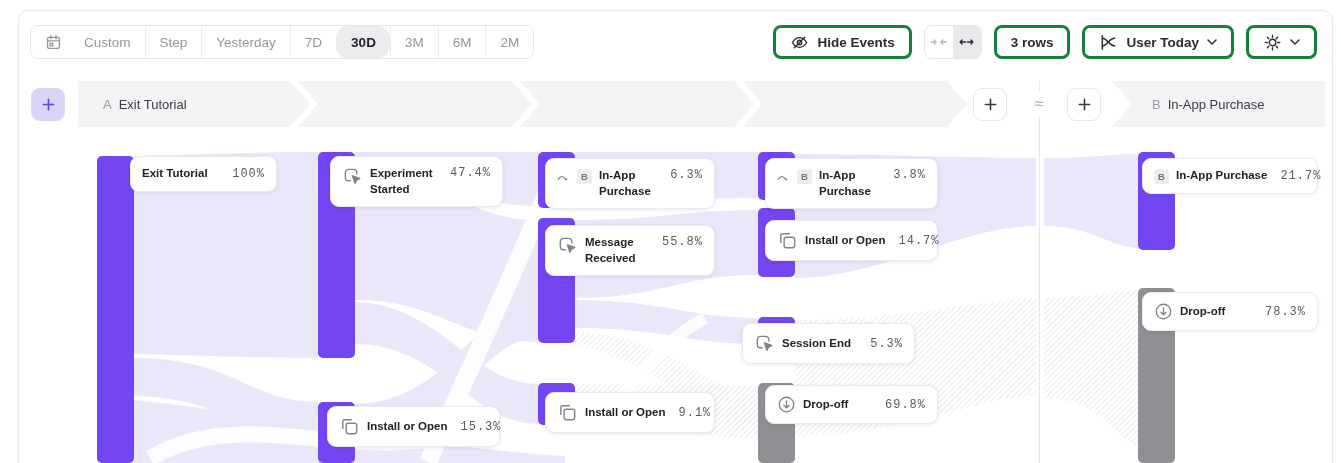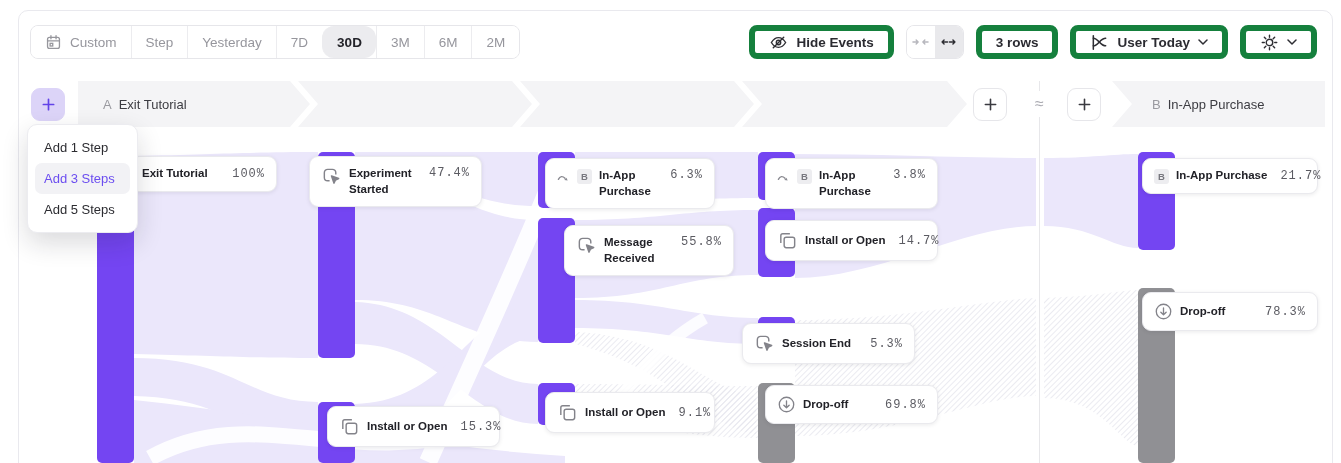--- a/index.html
+++ b/index.html
@@ -6,28 +6,28 @@
   body { font-family:"Liberation Sans", sans-serif; background:#ffffff; }
   .canvas { position:relative; width:1341px; height:463px; overflow:hidden; background:#ffffff; }
   .card { position:absolute; left:18px; top:10px; width:1315px; height:470px;
           background:#fff; border:1px solid #e9e9ee; border-radius:10px; }
 
   
   .toolbar { position:absolute; left:30px; right:24px; top:25px; height:34px;
              display:flex; justify-content:space-between; align-items:center; z-index:30; }
   .date-seg { display:inline-flex; align-items:stretch; height:34px; background:#fff;
               border:1px solid #e6e6ea; border-radius:8px; overflow:hidden; }
-  .seg-item { display:inline-flex; align-items:center; gap:8px; padding:0 14px; background:#fff;
+  .seg-item { display:inline-flex; align-items:center; gap:22px; padding:0 14px; background:#fff;
               border:none; border-left:1px solid #ececef; font-family:inherit;
               font-size:13.5px; color:#96969d; cursor:pointer; white-space:nowrap; }
   .seg-item:first-child { border-left:none; }
   .seg-item.is-selected { background:#ececef; color:#232329; font-weight:700;border-radius:12px; }
   .toolbar-right { display:inline-flex; align-items:center; gap:12px; }
   .tbtn { display:inline-flex; align-items:center; gap:8px; height:34px; padding:0 14px;
-          background:#fff; border:6px solid #15803d; border-radius:8px; font-family:inherit;
+          background:#fff; border:3px solid #15803d; border-radius:8px; font-family:inherit;
           font-size:13.5px; font-weight:600; color:#2b2b31; cursor:pointer; white-space:nowrap; }
   .seg2 { display:inline-flex; height:34px; border:1px solid #e6e6ea; border-radius:8px; overflow:hidden; }
   .seg2 button { display:inline-flex; align-items:center; justify-content:center; width:28px;
                  border:none; background:#fff; cursor:pointer; }
   .seg2 button.sel { background:#e9e9ec; }
 
   
   .banner-seg { position:absolute; top:81px; height:46px; background:#f4f4f6; z-index:3; }
   .banner-label { position:absolute; top:81px; height:46px; display:flex; align-items:center;
                   gap:7px; font-size:13px; color:#3c3c42; z-index:4; }
@@ -273,21 +273,21 @@
   <div class="bar" style="left:758px; top:317px; height:28px;"></div>
   <div class="bar bar--gray" style="left:758px; top:383px; height:80px;"></div>
   <div class="bar" style="left:1138px; top:152px; height:98px;"></div>
   <div class="bar bar--gray" style="left:1138px; top:288px; height:175px;"></div>
 
   <div class="node node--center" style="left:130px; top:156px; width:147px;">
     <span class="node__label">Exit Tutorial</span>
     <span class="node__value">100%</span>
   </div>
 
-  <div class="node" style="left:309px; top:156px; width:173px;">
+  <div class="node" style="left:330px; top:156px; width:173px;">
     <span class="nicon">
       <svg viewBox="0 0 22 22" width="21" height="21">
           <g fill="none" stroke="#83838a" stroke-width="1.5" stroke-linejoin="round">
             <path d="M15.5 9V7A3.5 3.5 0 0 0 12 3.5H7A3.5 3.5 0 0 0 3.5 7v5A3.5 3.5 0 0 0 7 15.5h2"></path>
             <path d="M11 10.5l7.5 2.6-3.3 1.6-1.6 3.3Z" fill="#83838a"></path>
           </g>
         </svg>
     </span>
     <span class="node__label" style="max-width:82px;">Experiment Started</span>
     <span class="node__value">47.4%</span>
@@ -311,21 +311,21 @@
       <svg viewBox="0 0 14 12" width="13" height="12">
           <path d="M1.5 8.5C3.2 5 6 4.6 8.6 7.4" fill="none" stroke="#8a8a91" stroke-width="1.5" stroke-linecap="round"></path>
           <path d="M11.5 9.8 7.8 9.3l2.4-2.6Z" fill="#8a8a91"></path>
         </svg>
     </span>
     <span class="badge-b">B</span>
     <span class="node__label" style="max-width:62px;">In-App Purchase</span>
     <span class="node__value">6.3%</span>
   </div>
 
-  <div class="node" style="left:564px; top:225px; width:170px;">
+  <div class="node" style="left:545px; top:225px; width:170px;">
     <span class="nicon">
       <svg viewBox="0 0 22 22" width="21" height="21">
           <g fill="none" stroke="#83838a" stroke-width="1.5" stroke-linejoin="round">
             <path d="M15.5 9V7A3.5 3.5 0 0 0 12 3.5H7A3.5 3.5 0 0 0 3.5 7v5A3.5 3.5 0 0 0 7 15.5h2"></path>
             <path d="M11 10.5l7.5 2.6-3.3 1.6-1.6 3.3Z" fill="#83838a"></path>
           </g>
         </svg>
     </span>
     <span class="node__label" style="max-width:78px;">Message Received</span>
     <span class="node__value">55.8%</span>
@@ -407,18 +407,13 @@
           <g fill="none" stroke="#83838a" stroke-width="1.4" stroke-linecap="round" stroke-linejoin="round">
             <circle cx="10" cy="10" r="7.6"></circle>
             <path d="M10 6.2v7M7.2 10.7l2.8 2.8 2.8-2.8"></path>
           </g>
         </svg>
     </span>
     <span class="node__label">Drop-off</span>
     <span class="node__value">78.3%</span>
   </div>
 
-  <div class="menu">
-    <button class="menu-item"><span>Add 1 Step</span></button>
-    <button class="menu-item active"><span>Add 3 Steps</span></button>
-    <button class="menu-item"><span>Add 5 Steps</span></button>
-  </div>
 </div>
 
 </body></html>

